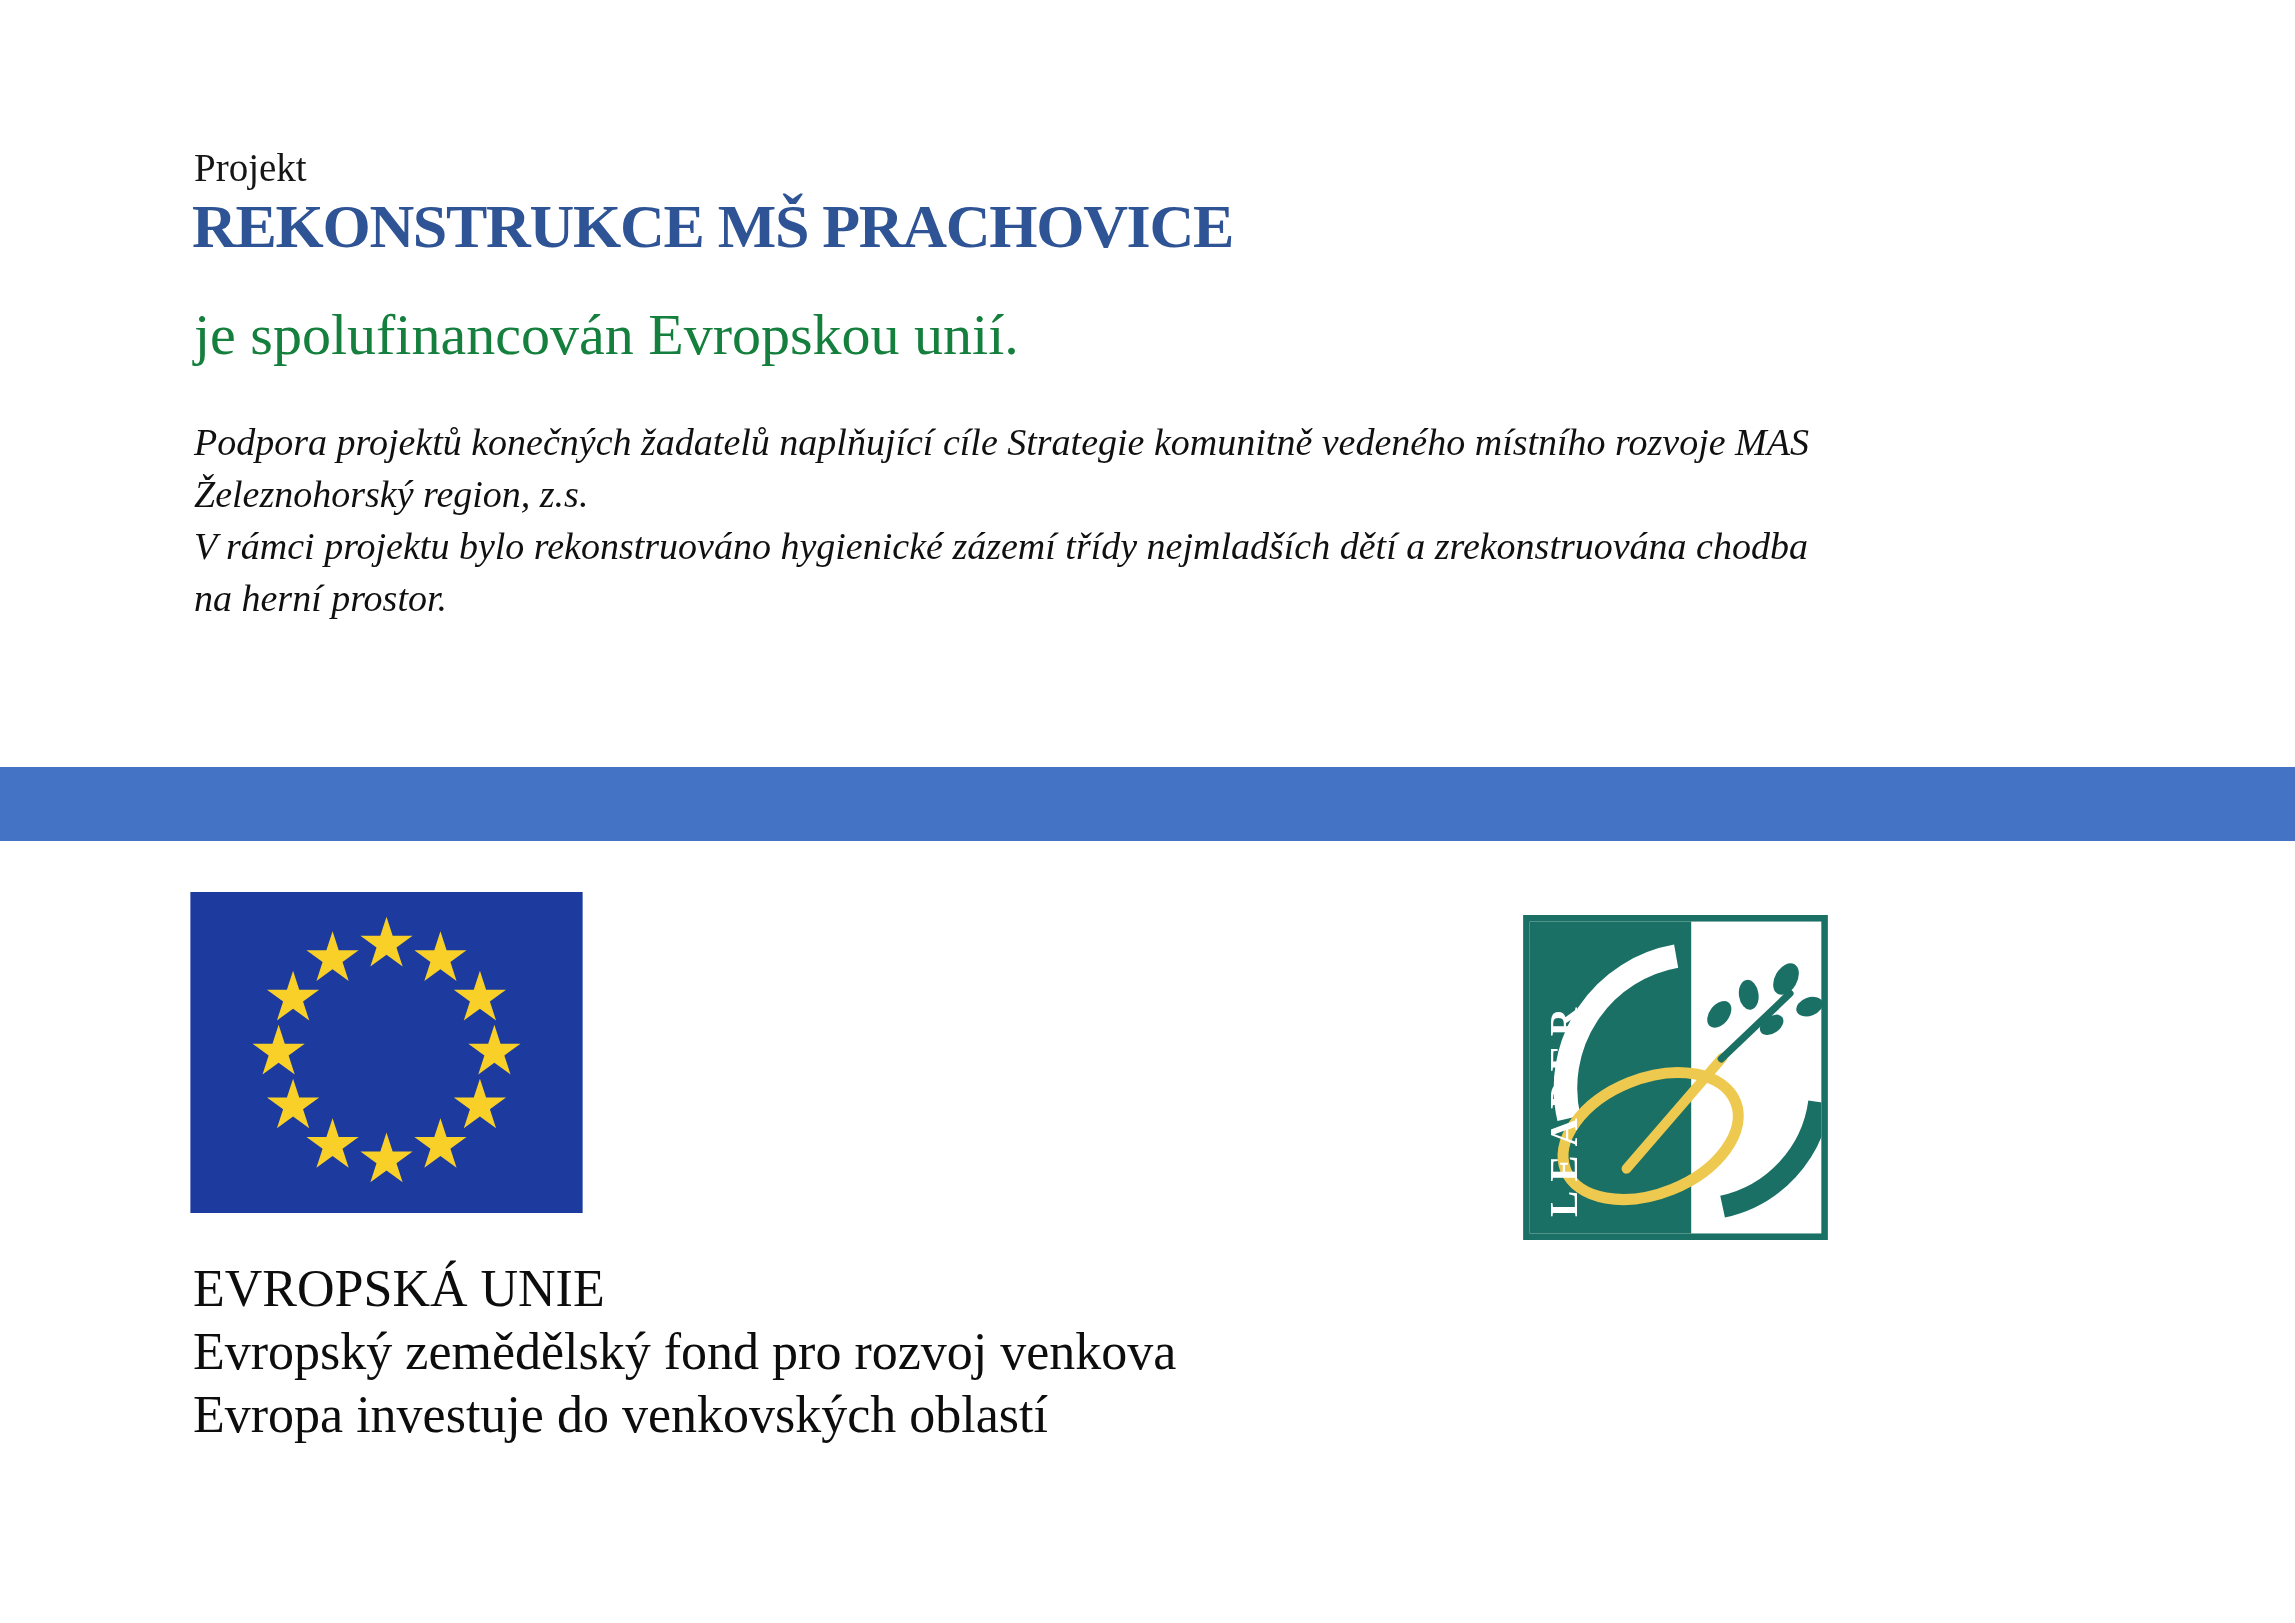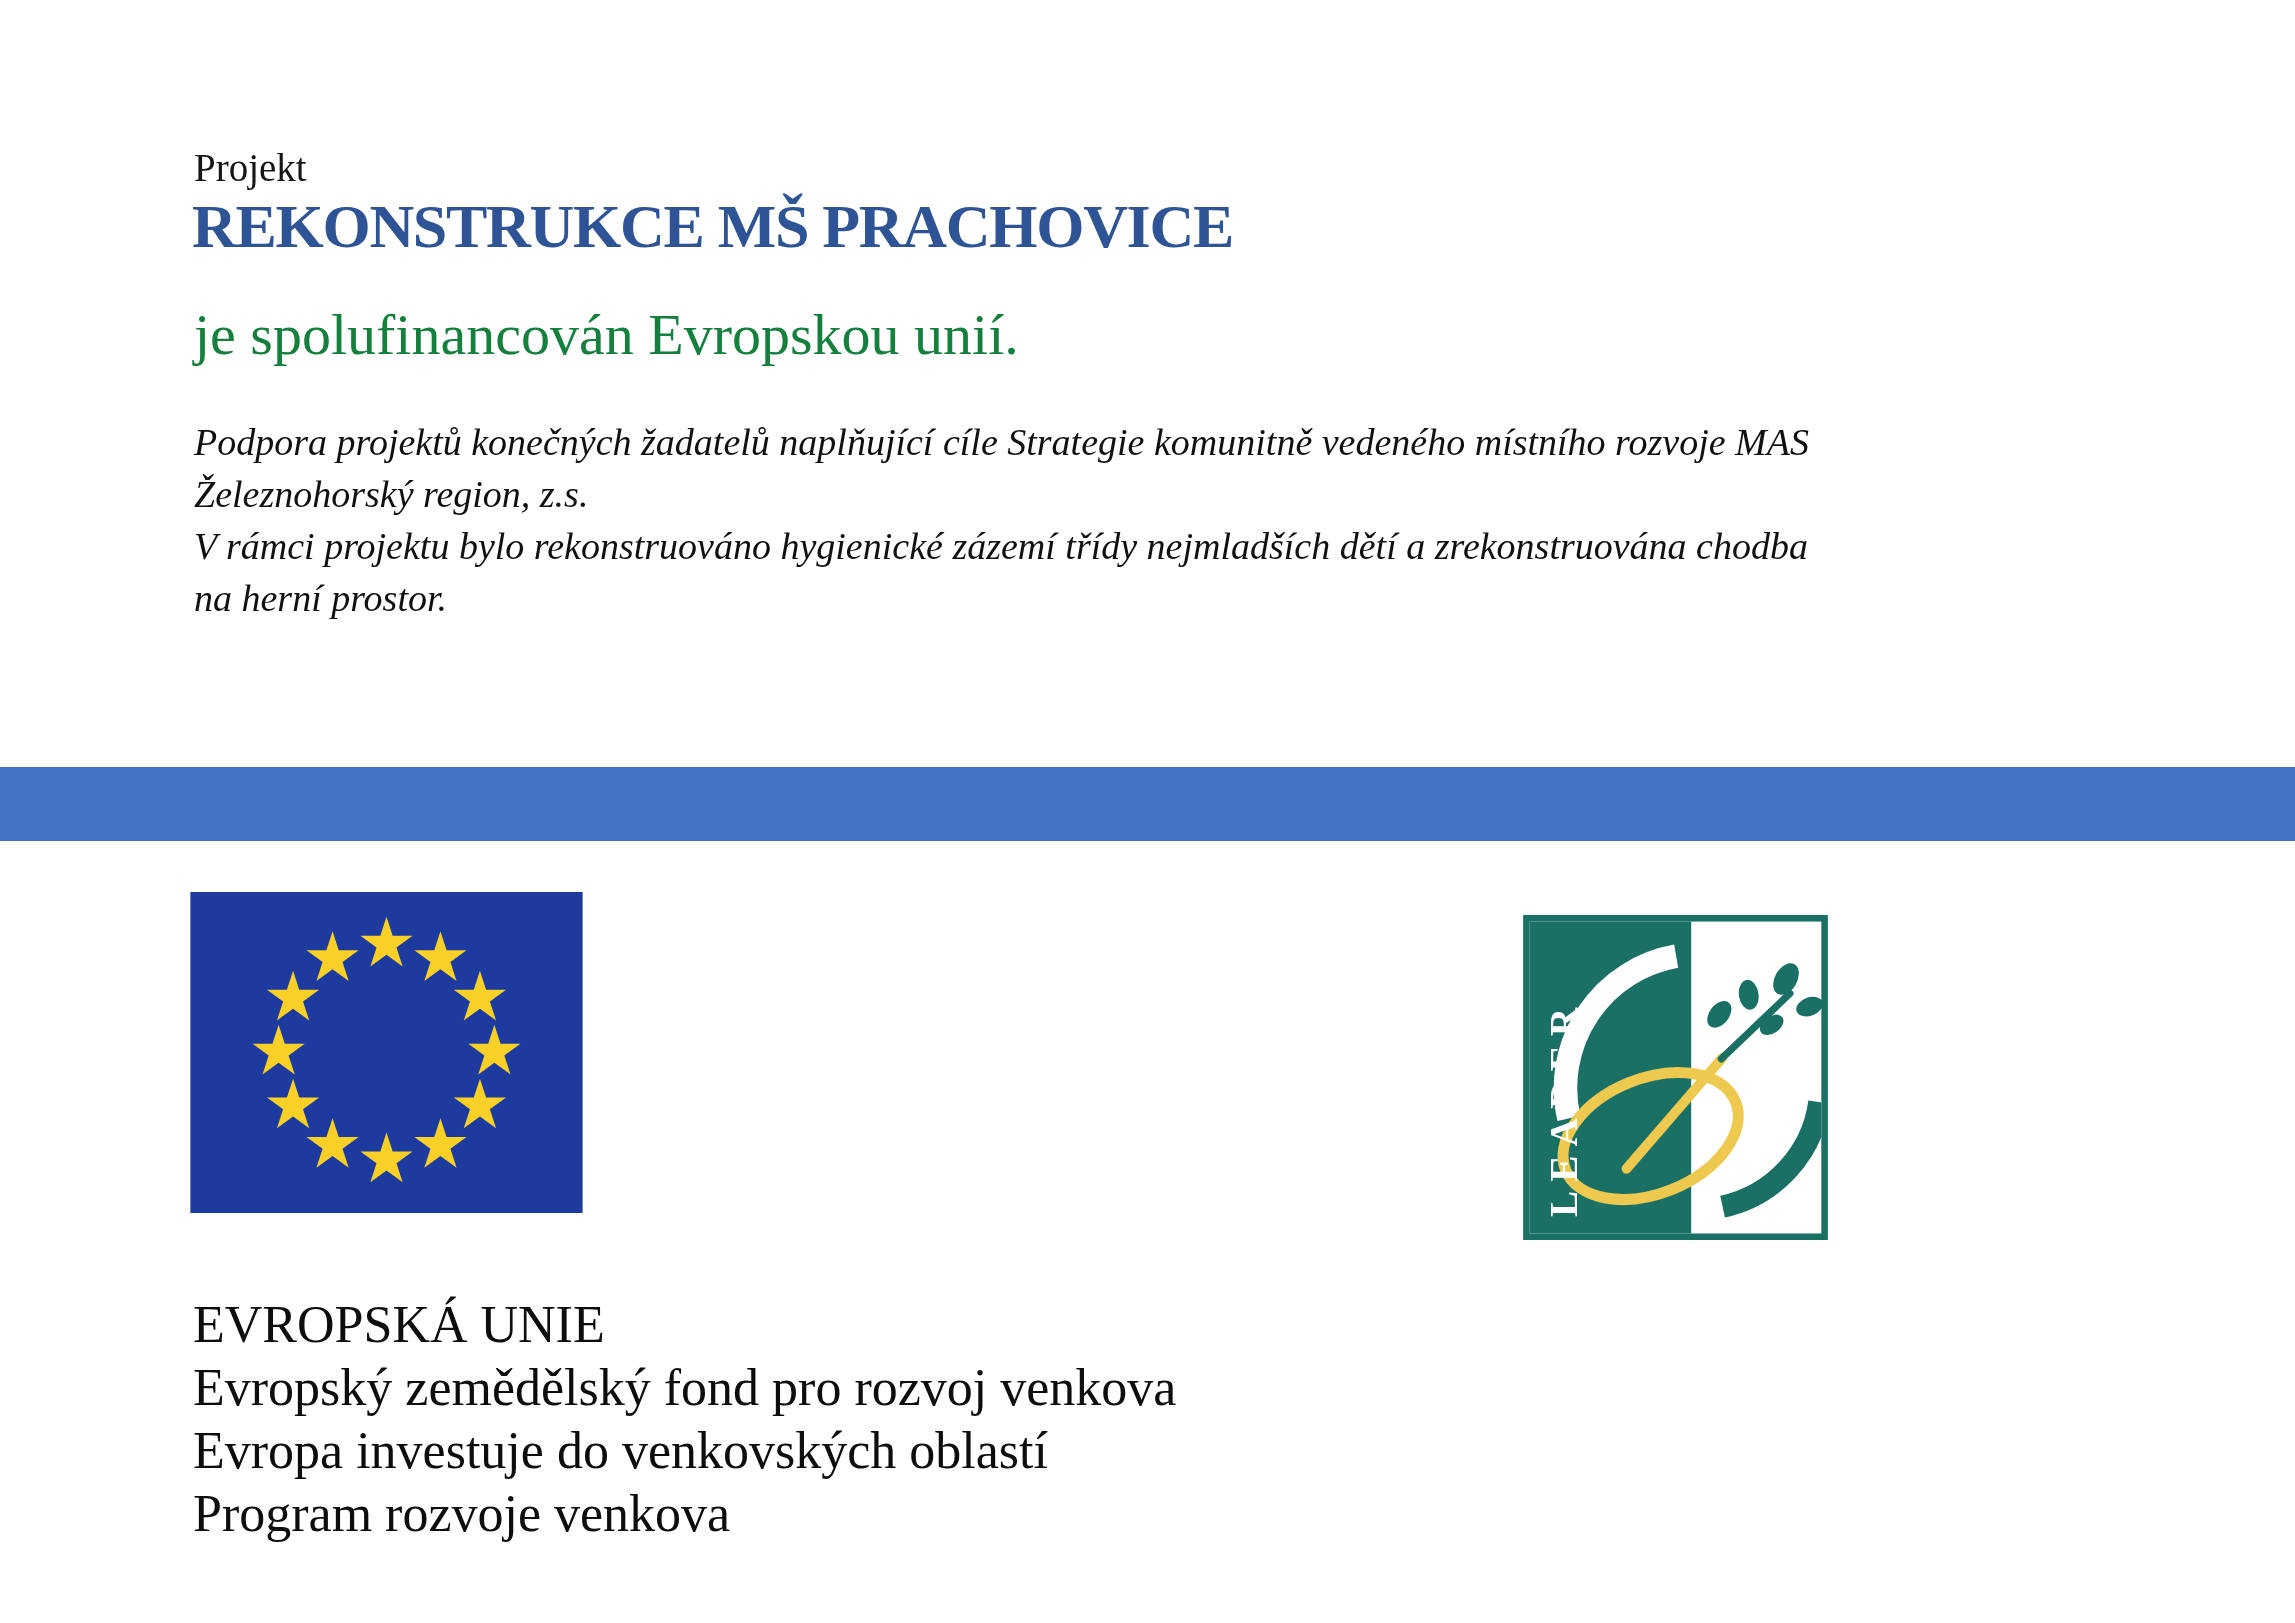--- a/index.html
+++ b/index.html
@@ -49,21 +49,20 @@
   }
   .leader-logo{
     left:1523px; top:915px;
     width:305px; height:325px;
   }
   .footer{
     left:193px; top:1257px;
     font-size:52px;
     line-height:63px;
     color:#0d0d0d;
-    margin-top:36px;
   }
   .footer div{white-space:nowrap;}
 </style>
 </head>
 <body>
 
 <div class="page">
 
   <div class="abs kicker">Projekt</div>
 
@@ -137,17 +136,16 @@
       </g>
     </g>
 
     <text transform="translate(82 462) rotate(-90)" font-family="Liberation Serif, serif" font-weight="bold" font-size="60" letter-spacing="14" fill="#ffffff">LEADER</text>
   </svg>
 
   <div class="abs footer">
     <div>EVROPSKÁ UNIE</div>
     <div>Evropský zemědělský fond pro rozvoj venkova</div>
     <div>Evropa investuje do venkovských oblastí</div>
-    <div>Program rozvoje venkova</div>
   </div>
 
 </div>
 
 
 </body></html>

